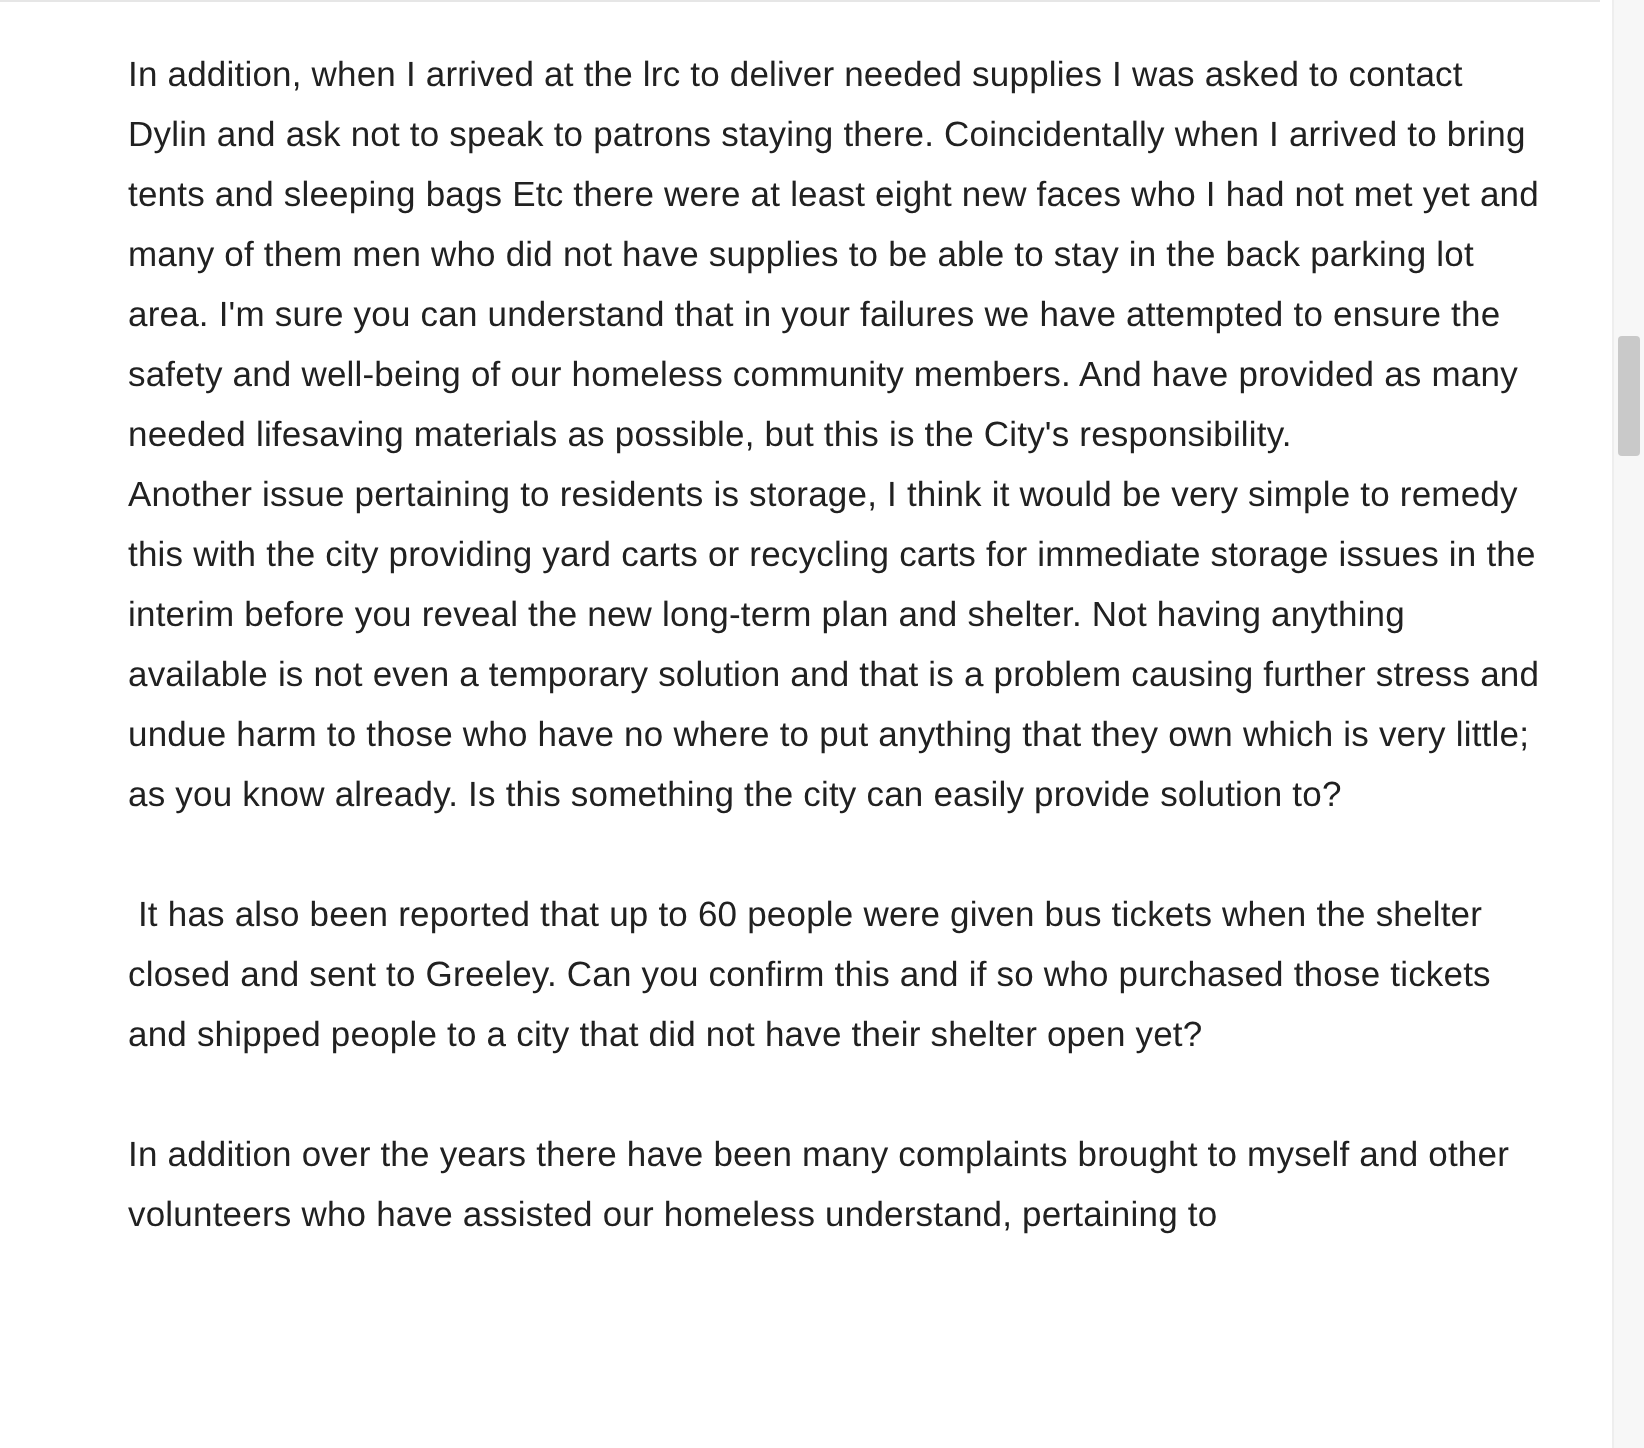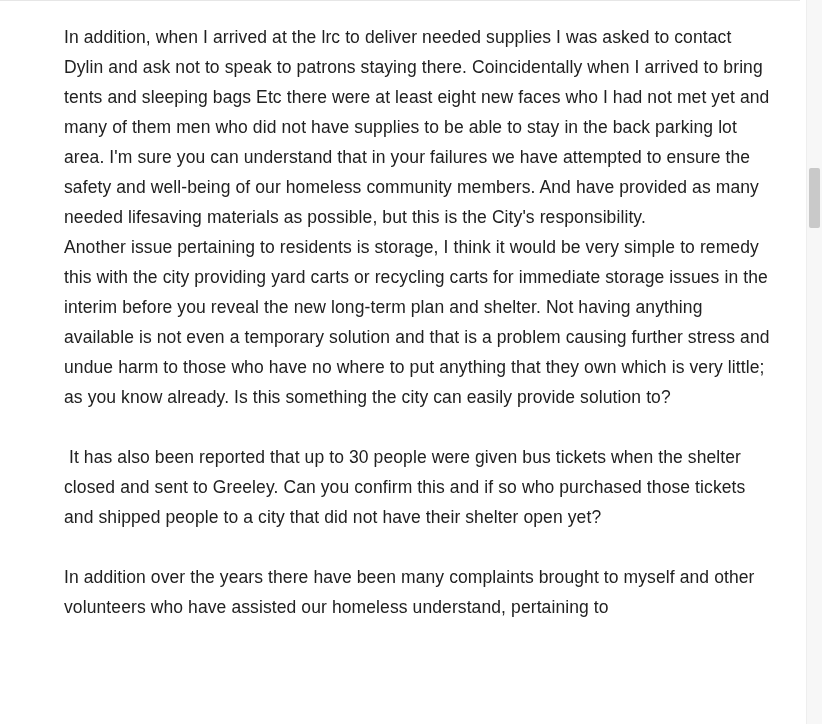--- a/index.html
+++ b/index.html
@@ -71,21 +71,21 @@
 </head>
 <body>
 
 <div class="page">
 
   <div class="top-rule"></div>
 
   <div class="content">
     <p class="para">In addition, when I arrived at the lrc to deliver needed supplies I was asked to contact Dylin and ask not to speak to patrons staying there. Coincidentally when I arrived to bring tents and sleeping bags Etc there were at least eight new faces who I had not met yet and many of them men who did not have supplies to be able to stay in the back parking lot area. I'm sure you can understand that in your failures we have attempted to ensure the safety and well-being of our homeless community members. And have provided as many needed lifesaving materials as possible, but this is the City's responsibility.</p>
     <p class="para">Another issue pertaining to residents is storage, I think it would be very simple to remedy this with the city providing yard carts or recycling carts for immediate storage issues in the interim before you reveal the new long-term plan and shelter. Not having anything available is not even a temporary solution and that is a problem causing further stress and undue harm to those who have no where to put anything that they own which is very little; as you know already. Is this something the city can easily provide solution to?</p>
-    <p class="para spaced"> It has also been reported that up to 30 people were given bus tickets when the shelter closed and sent to Greeley. Can you confirm this and if so who purchased those tickets and shipped people to a city that did not have their shelter open yet?</p>
+    <p class="para spaced"> It has also been reported that up to 60 people were given bus tickets when the shelter closed and sent to Greeley. Can you confirm this and if so who purchased those tickets and shipped people to a city that did not have their shelter open yet?</p>
     <p class="para spaced">In addition over the years there have been many complaints brought to myself and other volunteers who have assisted our homeless understand, pertaining to</p>
   </div>
 
   <div class="scrollbar">
     <div class="scroll-thumb"></div>
   </div>
 
 </div>
 
 </body></html>

